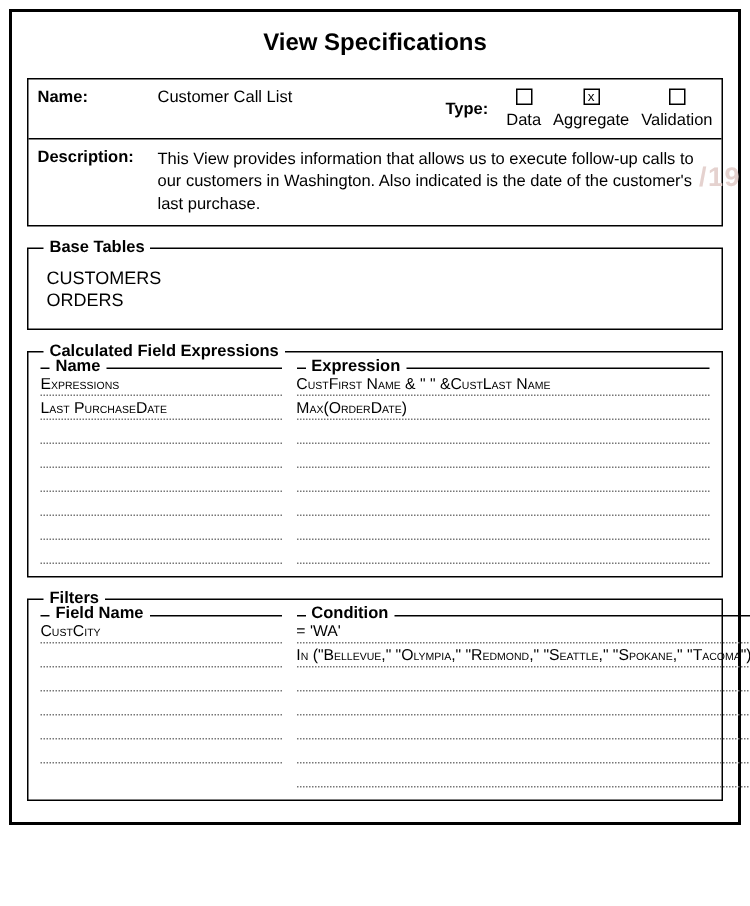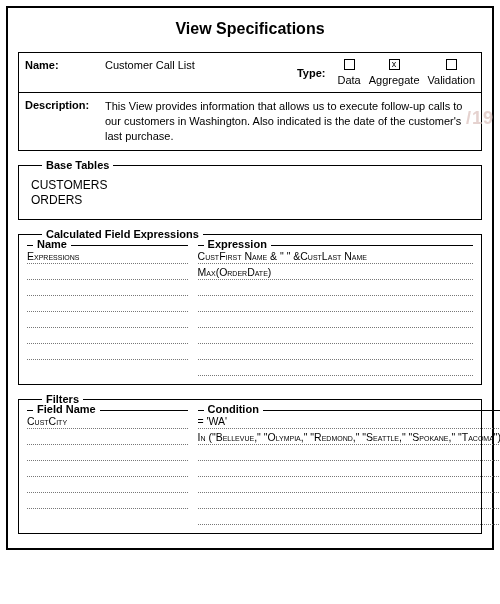--- a/index.html
+++ b/index.html
@@ -63,21 +63,21 @@
   }
   .fieldset {
     border: 1px solid #000;
     margin-top: 14px;
     padding: 10px 8px 8px 8px;
     position: relative;
   }
   .legend {
     position: absolute;
     top: -7px;
-    left: 23px;
+    left: 10px;
     background: #fff;
     padding: 0 4px;
     font-weight: bold;
     font-size: 11px;
   }
   .base-list {
     padding: 2px 4px 2px 4px;
     line-height: 1.3;
     font-size: 12px;
   }
@@ -168,20 +168,21 @@
       </div>
   </div>
 
   <div class="fieldset">
     <div class="legend">Calculated Field Expressions</div>
     <div class="two-col">
       <div class="col narrow">
         <div class="col-legend">Name</div>
         <div class="lines" id="calc-names">
             <div class="line">Expressions</div>
+            <div class="line">Last PurchaseDate</div>
             <div class="line"></div>
             <div class="line"></div>
             <div class="line"></div>
             <div class="line"></div>
             <div class="line"></div>
             <div class="line"></div>
           </div>
       </div>
       <div class="col">
         <div class="col-legend">Expression</div>

